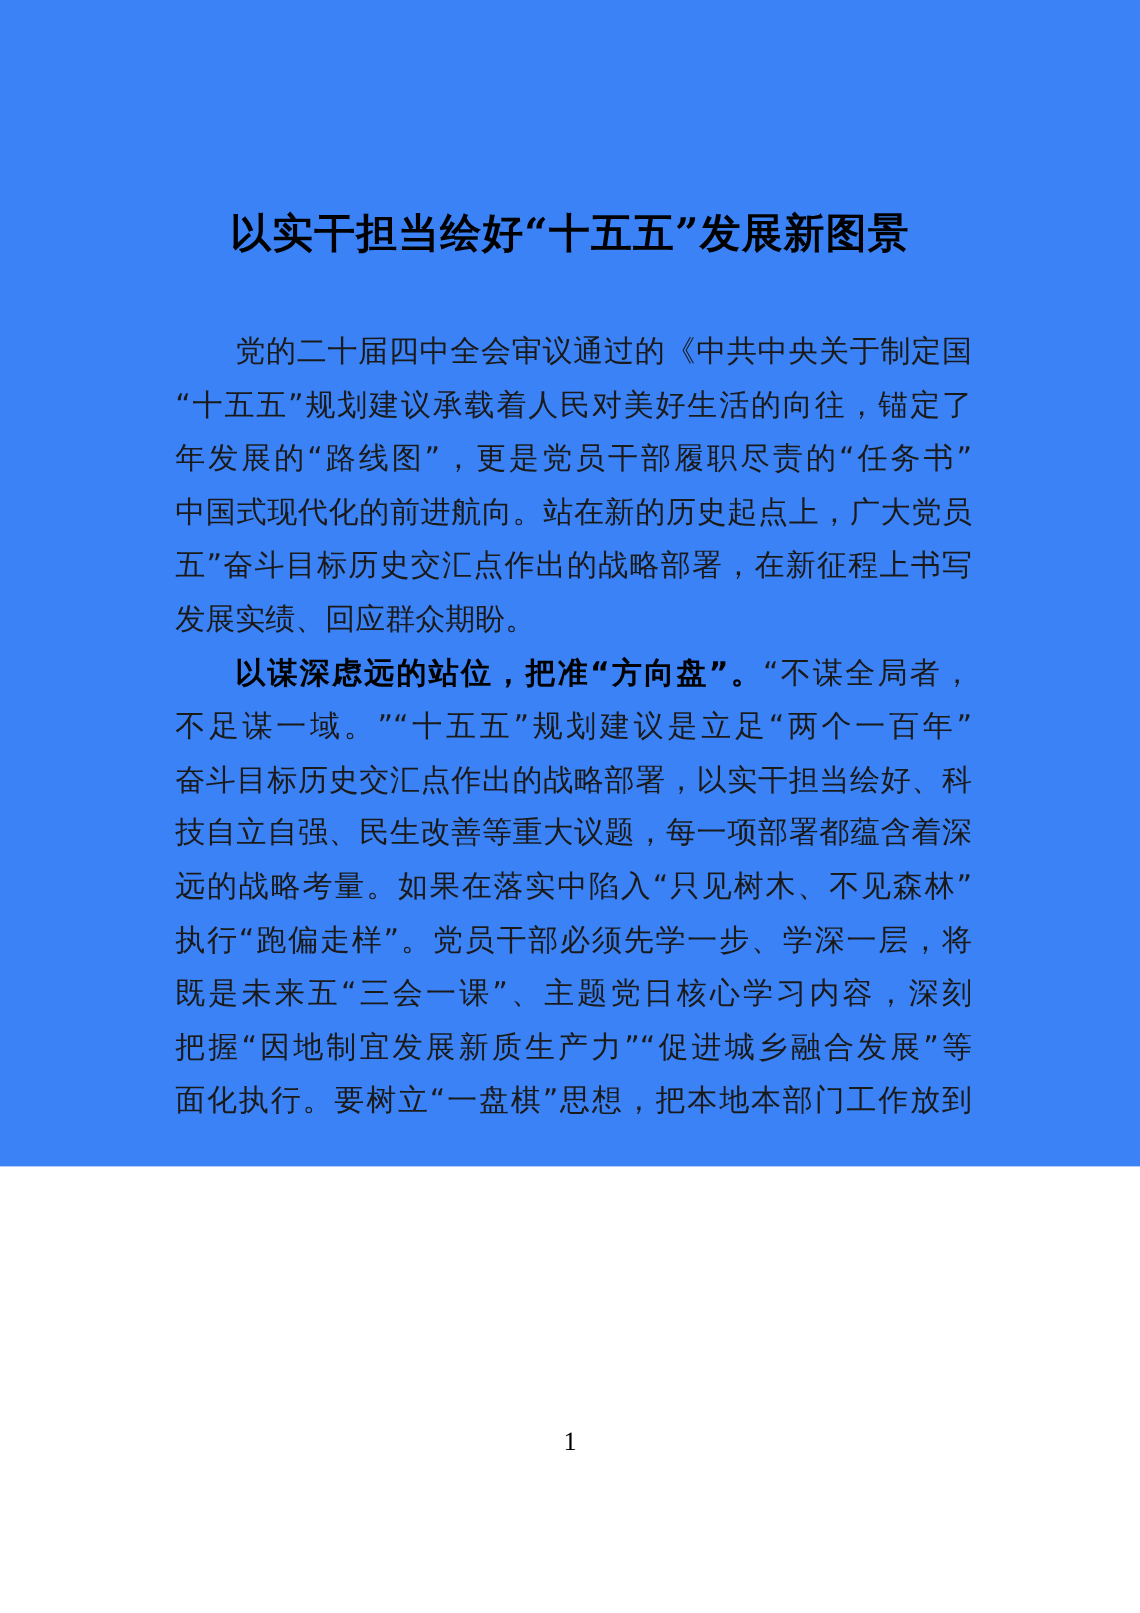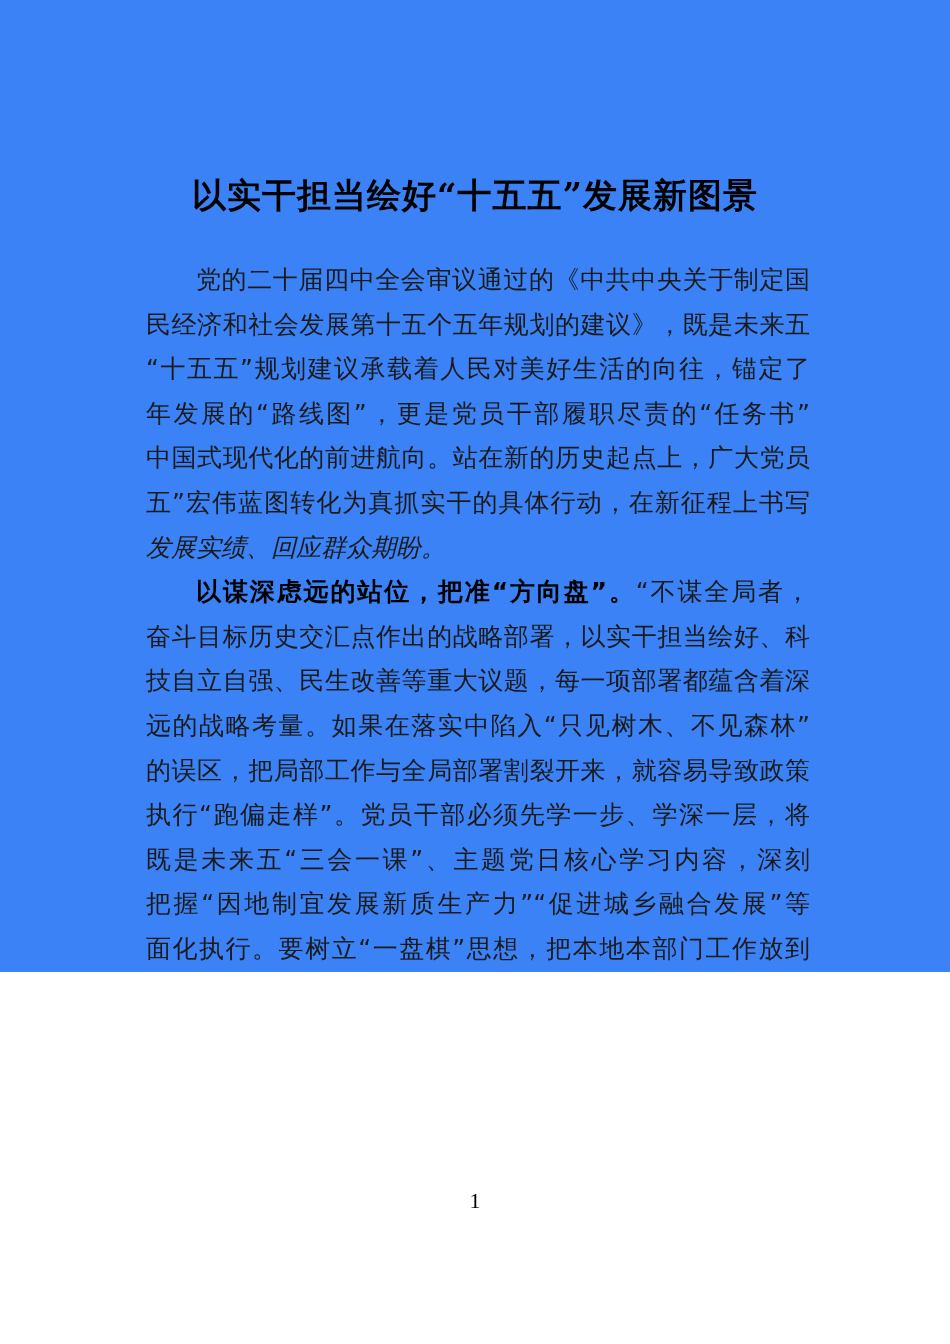--- a/index.html
+++ b/index.html
@@ -31,37 +31,36 @@
       font-size: 34px;
       font-weight: bold;
       letter-spacing: 1px;
       line-height: 50px;
       color: #000000;
       font-family: "DejaVu Serif", "Liberation Serif", serif;
     }
     .body-text {
       position: absolute;
       left: 146px;
-      top: 258px;
+      top: 271px;
       width: 664px;
     }
     .line {
       height: 44.6px;
       line-height: 44.6px;
       font-size: 25px;
       white-space: nowrap;
       text-align: justify;
       text-align-last: justify;
       font-family: "DejaVu Sans", "Liberation Sans", sans-serif;
       font-weight: normal;
       color: #1a1a1a;
     }
     .line.last {
       text-align-last: left;
-      font-style: italic;
     }
     .line.indent {
       padding-left: 50px;
     }
     .bold-lead {
       font-weight: bold;
       color: #000000;
     }
     .page-number {
       position: absolute;
@@ -77,32 +76,31 @@
 </head>
 <body>
 
 <div class="page">
 
   <div class="title">以实干担当绘好“十五五”发展新图景</div>
 
   <div class="body-text">
 
     <div class="line indent">党的二十届四中全会审议通过的《中共中央关于制定国</div>
-    <div class="line">民经济和社会发展第十五个五年规划的建议》，既是未来五</div>
     <div class="line">“十五五”规划建议承载着人民对美好生活的向往，锚定了</div>
     <div class="line">年发展的“路线图”，更是党员干部履职尽责的“任务书”</div>
     <div class="line">中国式现代化的前进航向。站在新的历史起点上，广大党员</div>
-    <div class="line">五”宏伟蓝图转化为真抓实干的具体行动，在新征程上书写</div>
+    <div class="line">五”奋斗目标历史交汇点作出的战略部署，在新征程上书写</div>
     <div class="line last">发展实绩、回应群众期盼。</div>
 
     <div class="line indent"><span class="bold-lead">以谋深虑远的站位，把准“方向盘”。</span><span>“不谋全局者，</span></div>
+    <div class="line">不足谋一域。”“十五五”规划建议是立足“两个一百年”</div>
     <div class="line">奋斗目标历史交汇点作出的战略部署，以实干担当绘好、科</div>
     <div class="line">技自立自强、民生改善等重大议题，每一项部署都蕴含着深</div>
     <div class="line">远的战略考量。如果在落实中陷入“只见树木、不见森林”</div>
-    <div class="line">的误区，把局部工作与全局部署割裂开来，就容易导致政策</div>
     <div class="line">执行“跑偏走样”。党员干部必须先学一步、学深一层，将</div>
     <div class="line">既是未来五“三会一课”、主题党日核心学习内容，深刻</div>
     <div class="line">把握“因地制宜发展新质生产力”“促进城乡融合发展”等</div>
     <div class="line">面化执行。要树立“一盘棋”思想，把本地本部门工作放到</div>
   </div>
 
   <div class="page-number">1</div>
 </div>
 
 </body></html>

